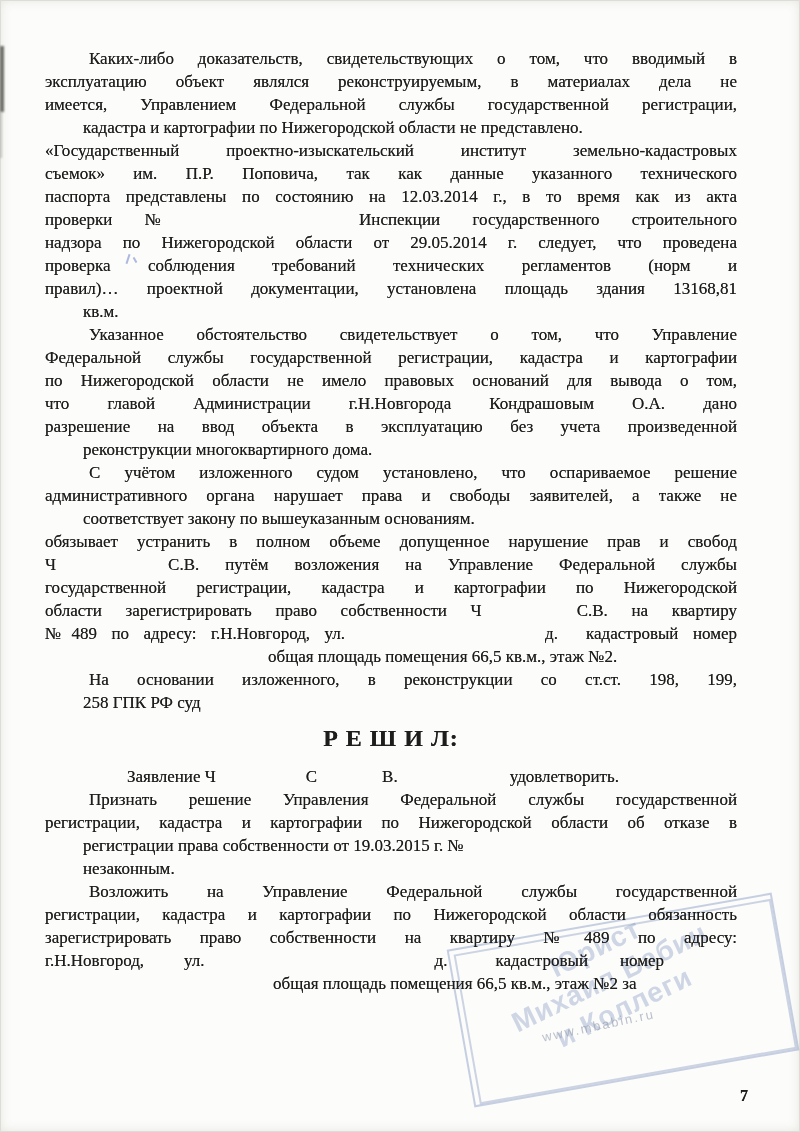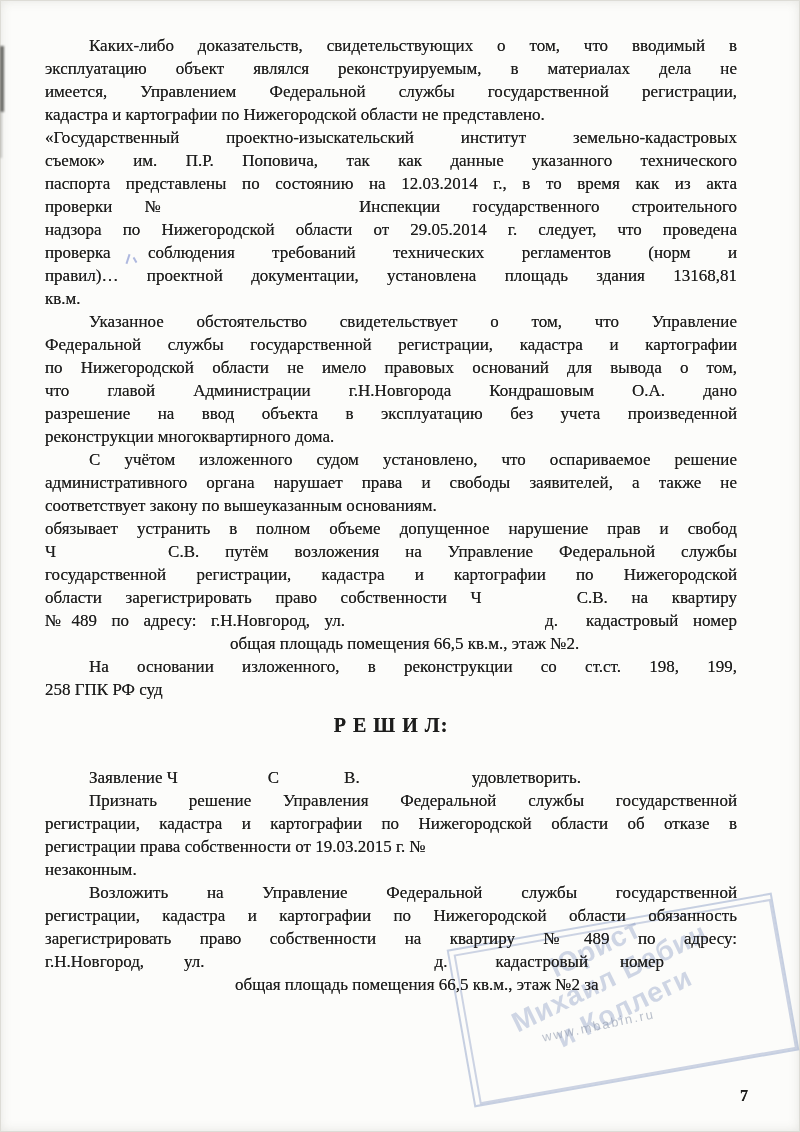--- a/index.html
+++ b/index.html
@@ -3,31 +3,31 @@
 <meta charset="utf-8">
 <style>
   html,body{margin:0;padding:0;background:#e9e9e6;}
   .page{
     position:relative;width:800px;height:1132px;margin:0;
     background:#fcfcfa;overflow:hidden;
     font-family:"Liberation Serif","DejaVu Serif",serif;color:#1d1d1c;
     box-shadow:inset 0 0 0 1px #dddcd6, inset 0 0 12px rgba(70,70,60,.14);
   }
   
-  .textcol{position:absolute;left:45px;top:34px;width:692px;}
+  .textcol{position:absolute;left:45px;top:47px;width:692px;}
   .line{
     font-size:17px;line-height:23px;height:23px;white-space:nowrap;
     text-align:justify;text-align-last:justify;
     text-shadow:0 0 .6px rgba(25,25,25,.75);
   }
-  .line.left{text-align:center;text-align-last:left;}
+  .line.left{text-align:center;text-align-last:left;margin-left:38px;}
   .gap{display:inline-block;height:1px;vertical-align:baseline;}
   .heading{
-    font-size:20px;line-height:24px;font-weight:bold;letter-spacing:1px;
-    text-align:center;text-align-last:center;margin:12px 0 29px;
+    font-size:24px;line-height:24px;font-weight:bold;letter-spacing:1px;
+    text-align:center;text-align-last:center;margin:12px 0 15px;
     text-shadow:0 0 .6px rgba(25,25,25,.8);
   }
   .page-num{
     position:absolute;right:52px;bottom:27px;font-weight:bold;font-size:16px;
     text-shadow:0 0 .6px rgba(25,25,25,.8);
   }
   
   .stamp-box{
     position:absolute;left:458px;top:920px;width:318px;height:148px;
     transform:rotate(-10deg);

